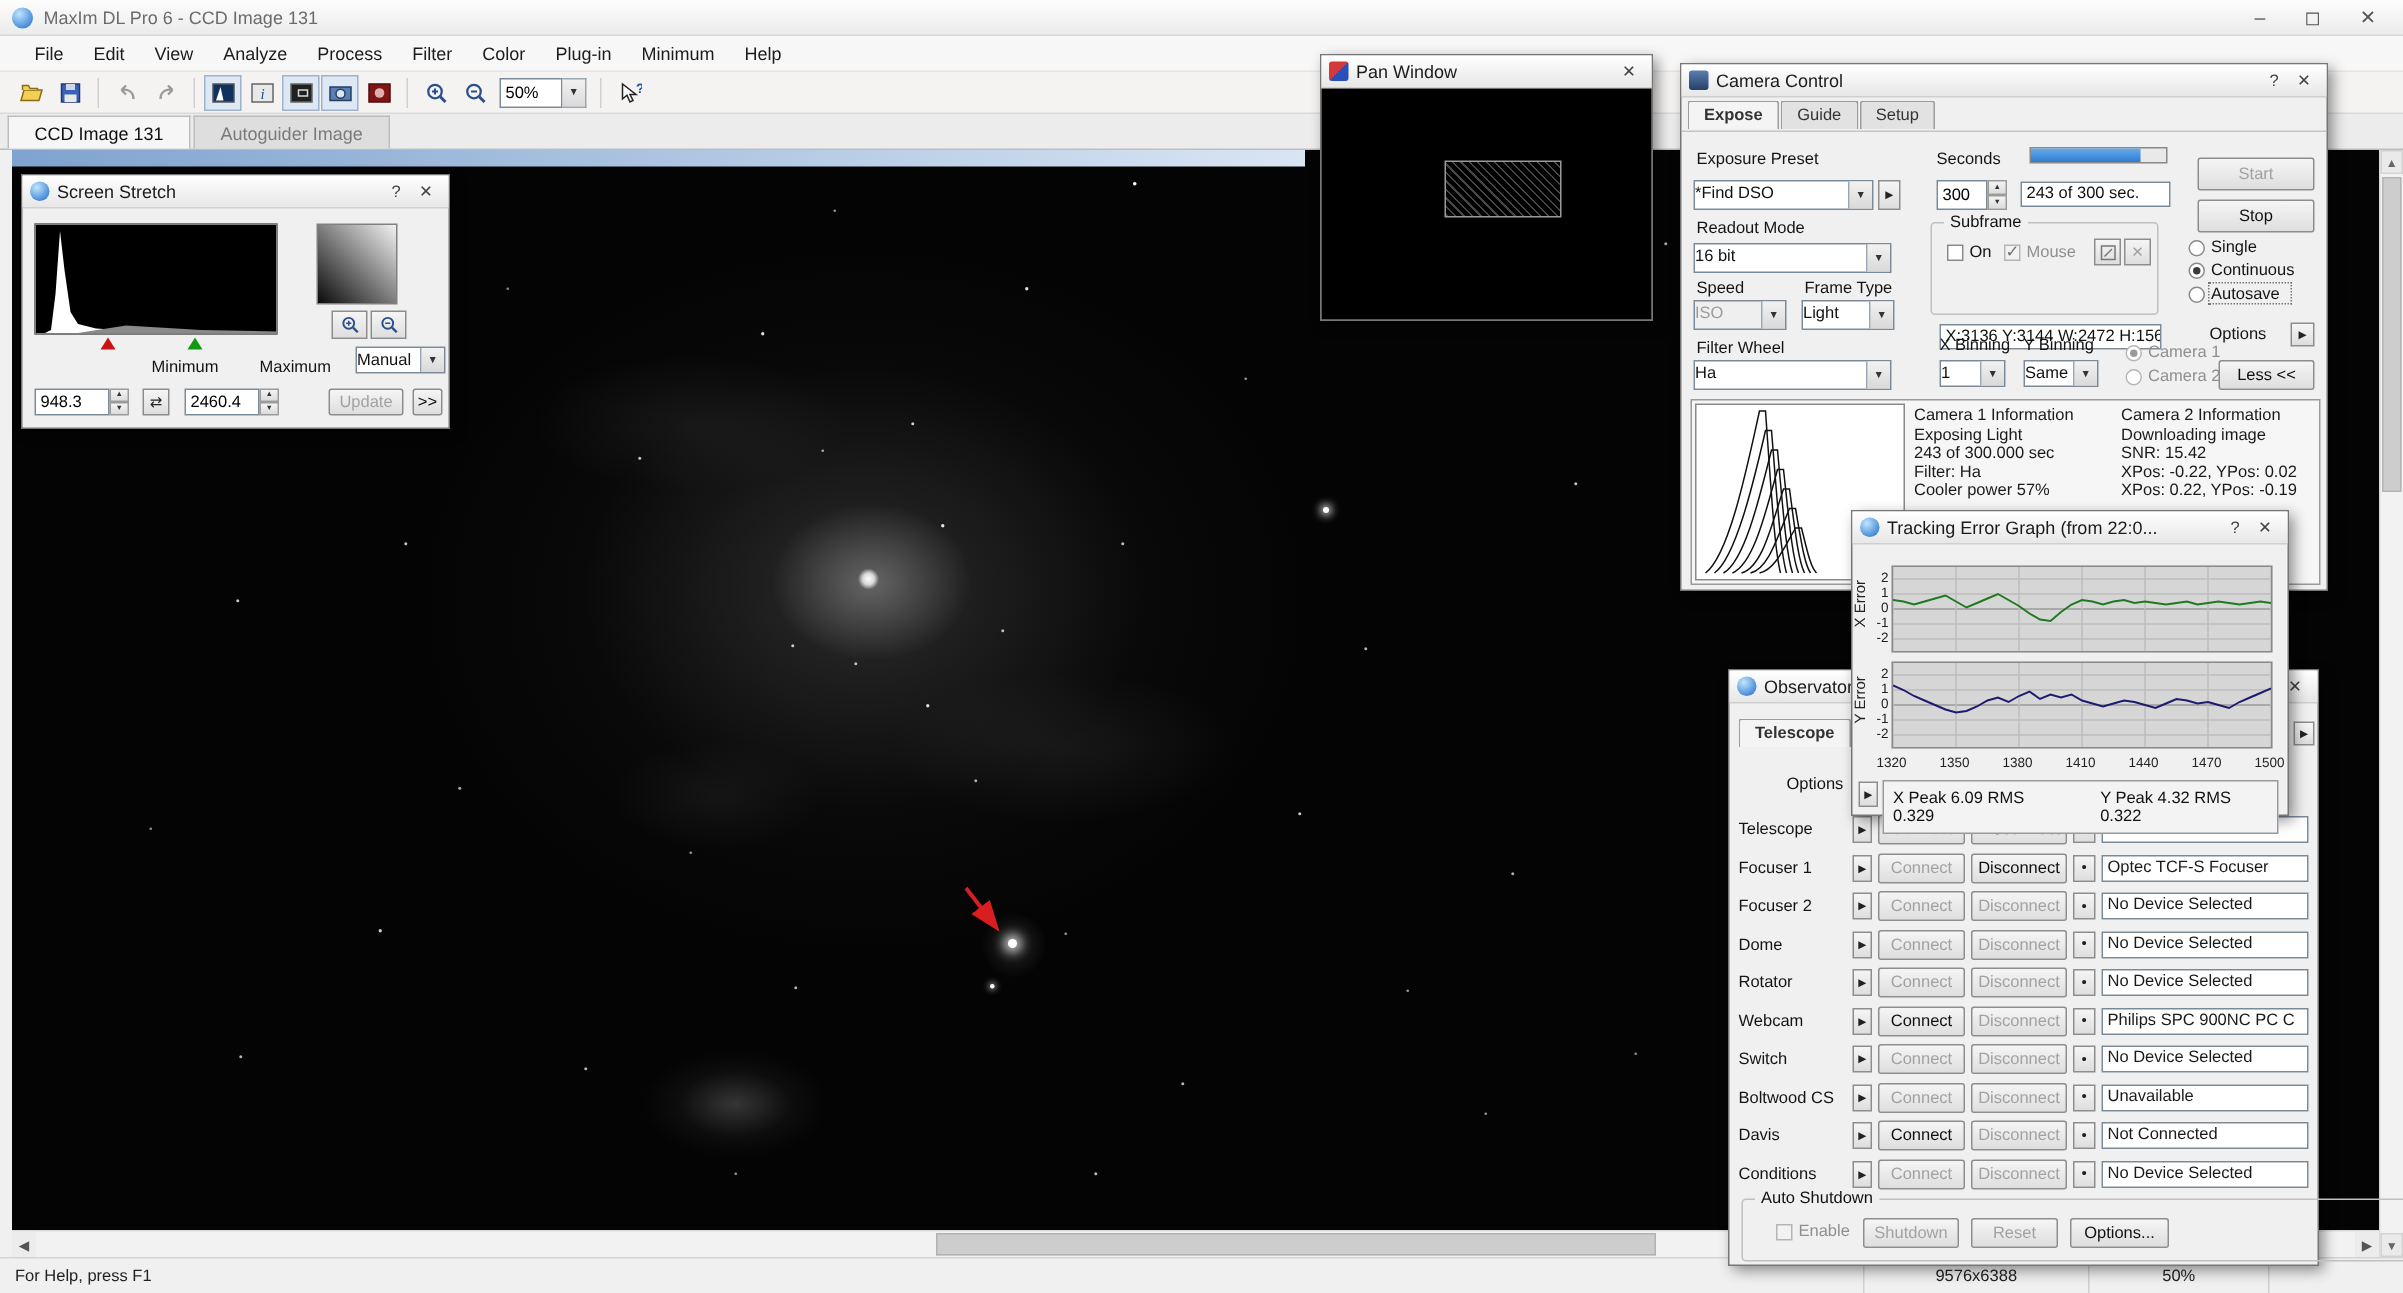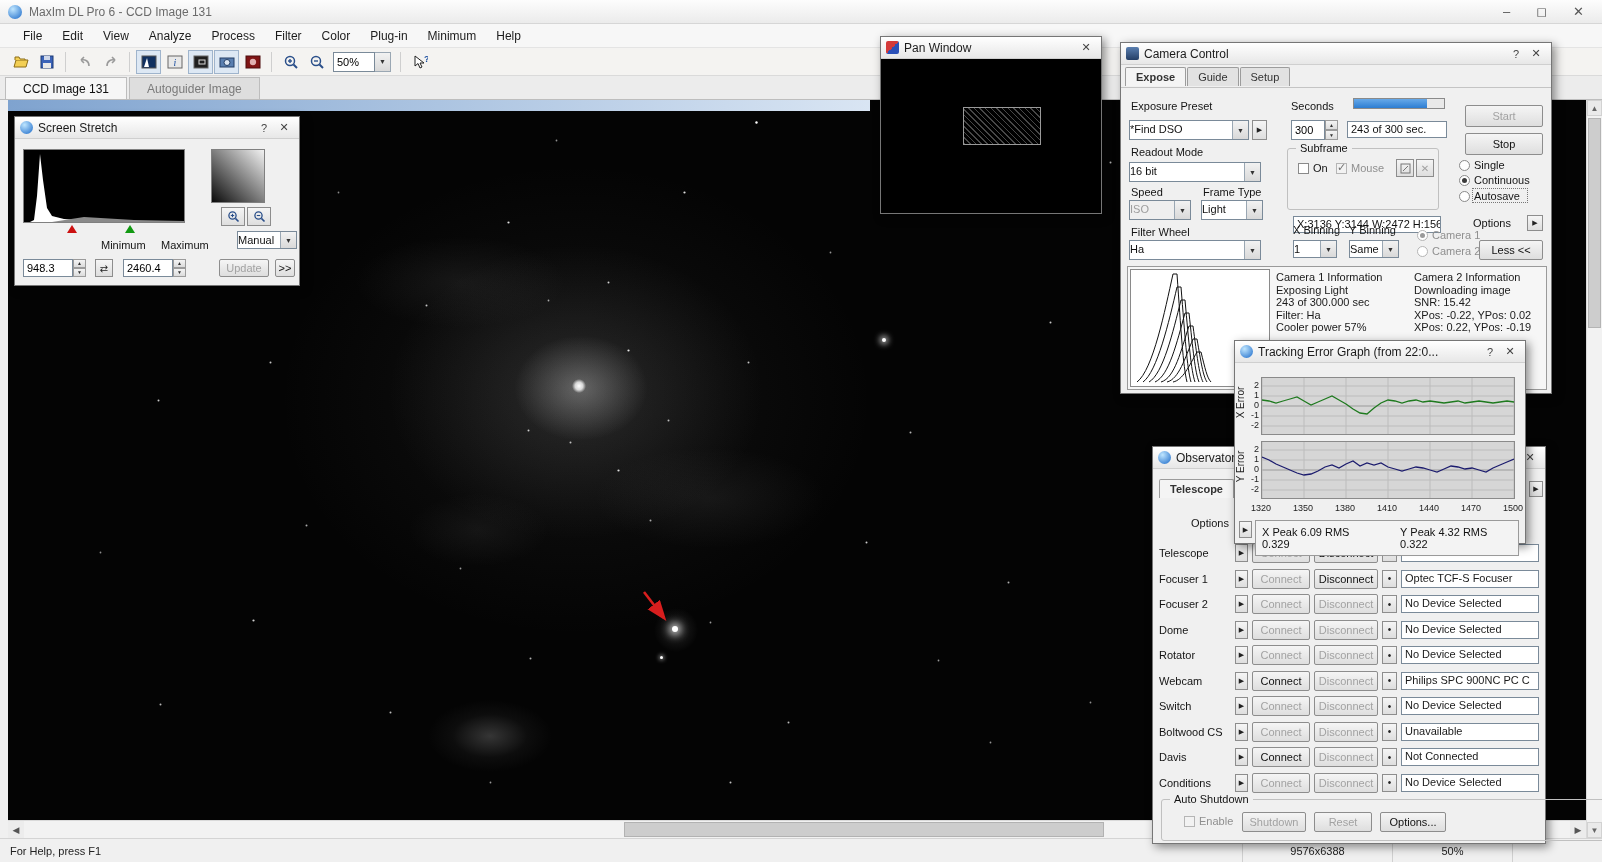--- a/index.html
+++ b/index.html
@@ -315,21 +315,21 @@
       <button class="mini-btn" style="position:absolute;left:232px;top:68px;width:24px;height:19px;">
           <svg width="13" height="13">
             <circle cx="5.5" cy="5.5" r="3.6" fill="none" stroke="#2a4f8a" stroke-width="1.3"></circle>
             <line x1="8.4" y1="8.4" x2="11.5" y2="11.5" stroke="#2a4f8a" stroke-width="1.6"></line>
             <line x1="3.8" y1="5.5" x2="7.2" y2="5.5" stroke="#2a4f8a" stroke-width="1.1"></line>
           </svg>
         </button>
       <span class="marker red" style="left:52px;top:86px;"></span>
       <span class="marker green" style="left:110px;top:86px;"></span>
       <span class="lbl" style="left:54px;top:100px;margin-left:32px;">Minimum</span>
-      <span class="lbl" style="left:146px;top:100px;">Maximum</span>
+      <span class="lbl" style="left:158px;top:100px;">Maximum</span>
       <div class="combo" style="left:222px;top:92px;width:60px;height:18px;">
           <span class="cv">Manual</span>
           <span class="ca">▼</span>
         </div>
       <input class="num" style="position: absolute; left: 8px; top: 120px; width: 50px; height: 18px;" value="948.3">
       <span class="spin" style="position:absolute;left:58px;top:120px;height:18px;">
           <span>▲</span>
           <span>▼</span>
         </span>
       <button class="mini-btn" style="position:absolute;left:80px;top:120px;width:18px;height:18px;font-size:10px;">⇄</button>

